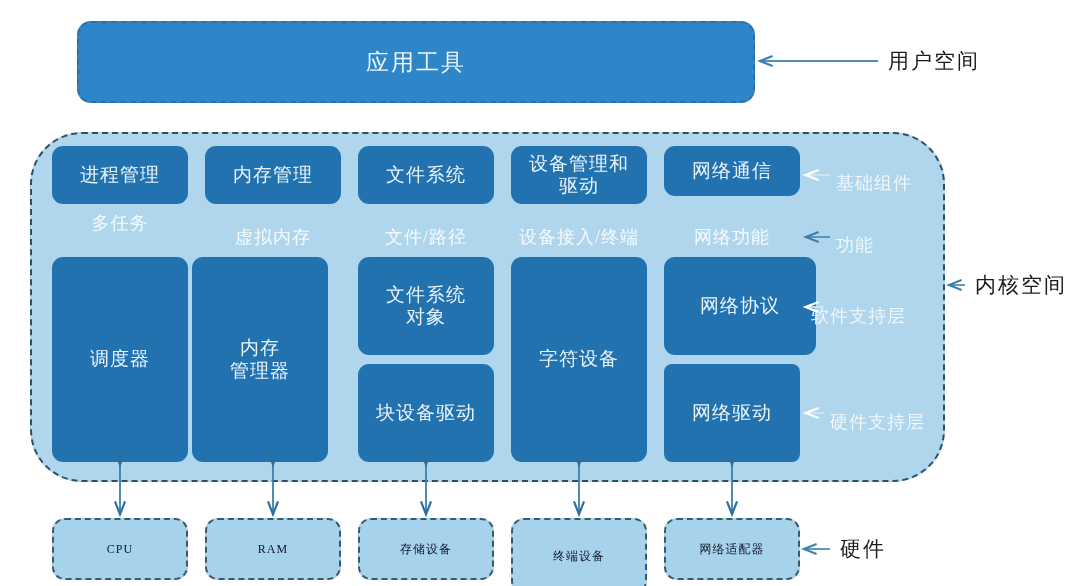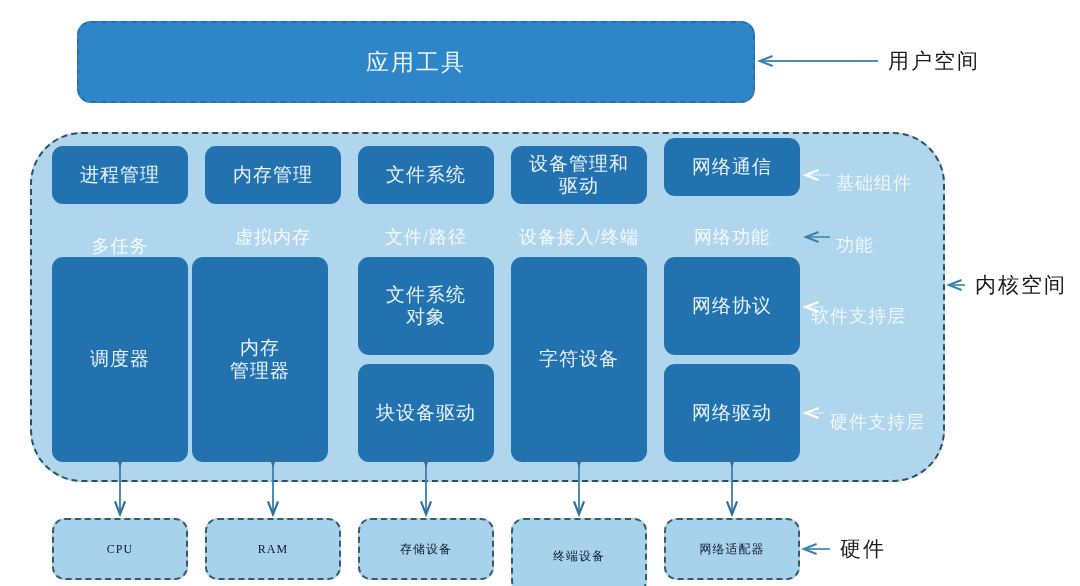--- a/index.html
+++ b/index.html
@@ -108,27 +108,27 @@
   <div class="abs box" style="left:205px;top:146px;width:136px;height:58px;">
     <span>内存管理</span>
   </div>
   <div class="abs box" style="left:358px;top:146px;width:136px;height:58px;">
     <span>文件系统</span>
   </div>
   <div class="abs box" style="left:511px;top:146px;width:136px;height:58px;white-space:pre-line;">
     <span>设备管理和
 驱动</span>
   </div>
-  <div class="abs box" style="left:664px;top:138px;width:136px;height:58px;">
+  <div class="abs box" style="left:664px;top:146px;width:136px;height:50px;">
     <span>网络通信</span>
   </div>
 
   <div class="abs inlabel" style="left:836px;top:162px;height:26px;">基础组件</div>
 
-  <div class="abs funclabel" style="left:52px;top:208px;width:136px;height:30px;margin-top:23px;">多任务</div>
+  <div class="abs funclabel" style="left:52px;top:208px;width:136px;height:30px;">多任务</div>
   <div class="abs funclabel" style="left:205px;top:222px;width:136px;height:30px;">虚拟内存</div>
   <div class="abs funclabel" style="left:358px;top:222px;width:136px;height:30px;">文件/路径</div>
   <div class="abs funclabel" style="left:505px;top:222px;width:148px;height:30px;">设备接入/终端</div>
   <div class="abs funclabel" style="left:664px;top:222px;width:136px;height:30px;">网络功能</div>
 
   <div class="abs inlabel" style="left:836px;top:223px;height:28px;">功能</div>
 
   <div class="abs box" style="left:52px;top:257px;width:136px;height:205px;">
     <span>调度器</span>
   </div>
@@ -143,24 +143,24 @@
 对象</span>
   </div>
   <div class="abs box" style="left:358px;top:364px;width:136px;height:98px;">
     <span>块设备驱动</span>
   </div>
 
   <div class="abs box" style="left:511px;top:257px;width:136px;height:205px;">
     <span>字符设备</span>
   </div>
 
-  <div class="abs box" style="left:664px;top:257px;width:136px;height:98px;text-align:right;">
+  <div class="abs box" style="left:664px;top:257px;width:152px;height:98px;text-align:right;">
     <span>网络协议</span>
   </div>
-  <div class="abs box" style="left:664px;top:364px;width:136px;height:98px;">
+  <div class="abs box" style="left:664px;top:364px;width:136px;height:98px;border-radius:8px;">
     <span>网络驱动</span>
   </div>
 
   <div class="abs inlabel" style="left:811px;top:294px;height:28px;">软件支持层</div>
   <div class="abs inlabel" style="left:830px;top:400px;height:28px;">硬件支持层</div>
 
   <div class="abs hwbox" style="left:52px;top:518px;width:136px;height:62px;">
     <span>CPU</span>
   </div>
   <div class="abs hwbox" style="left:205px;top:518px;width:136px;height:62px;">

